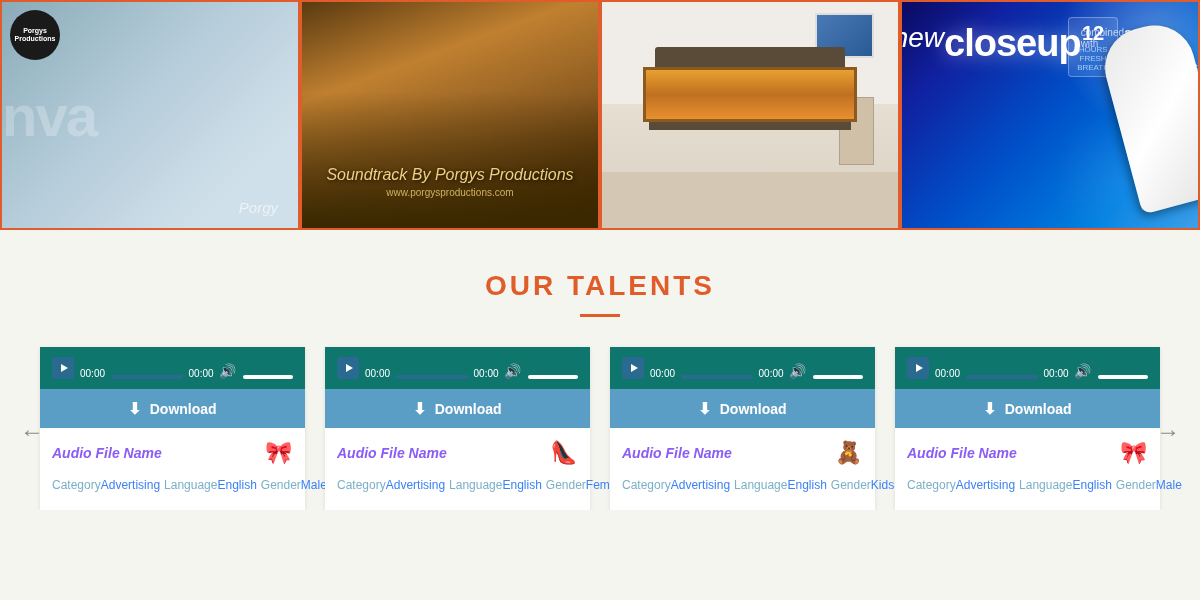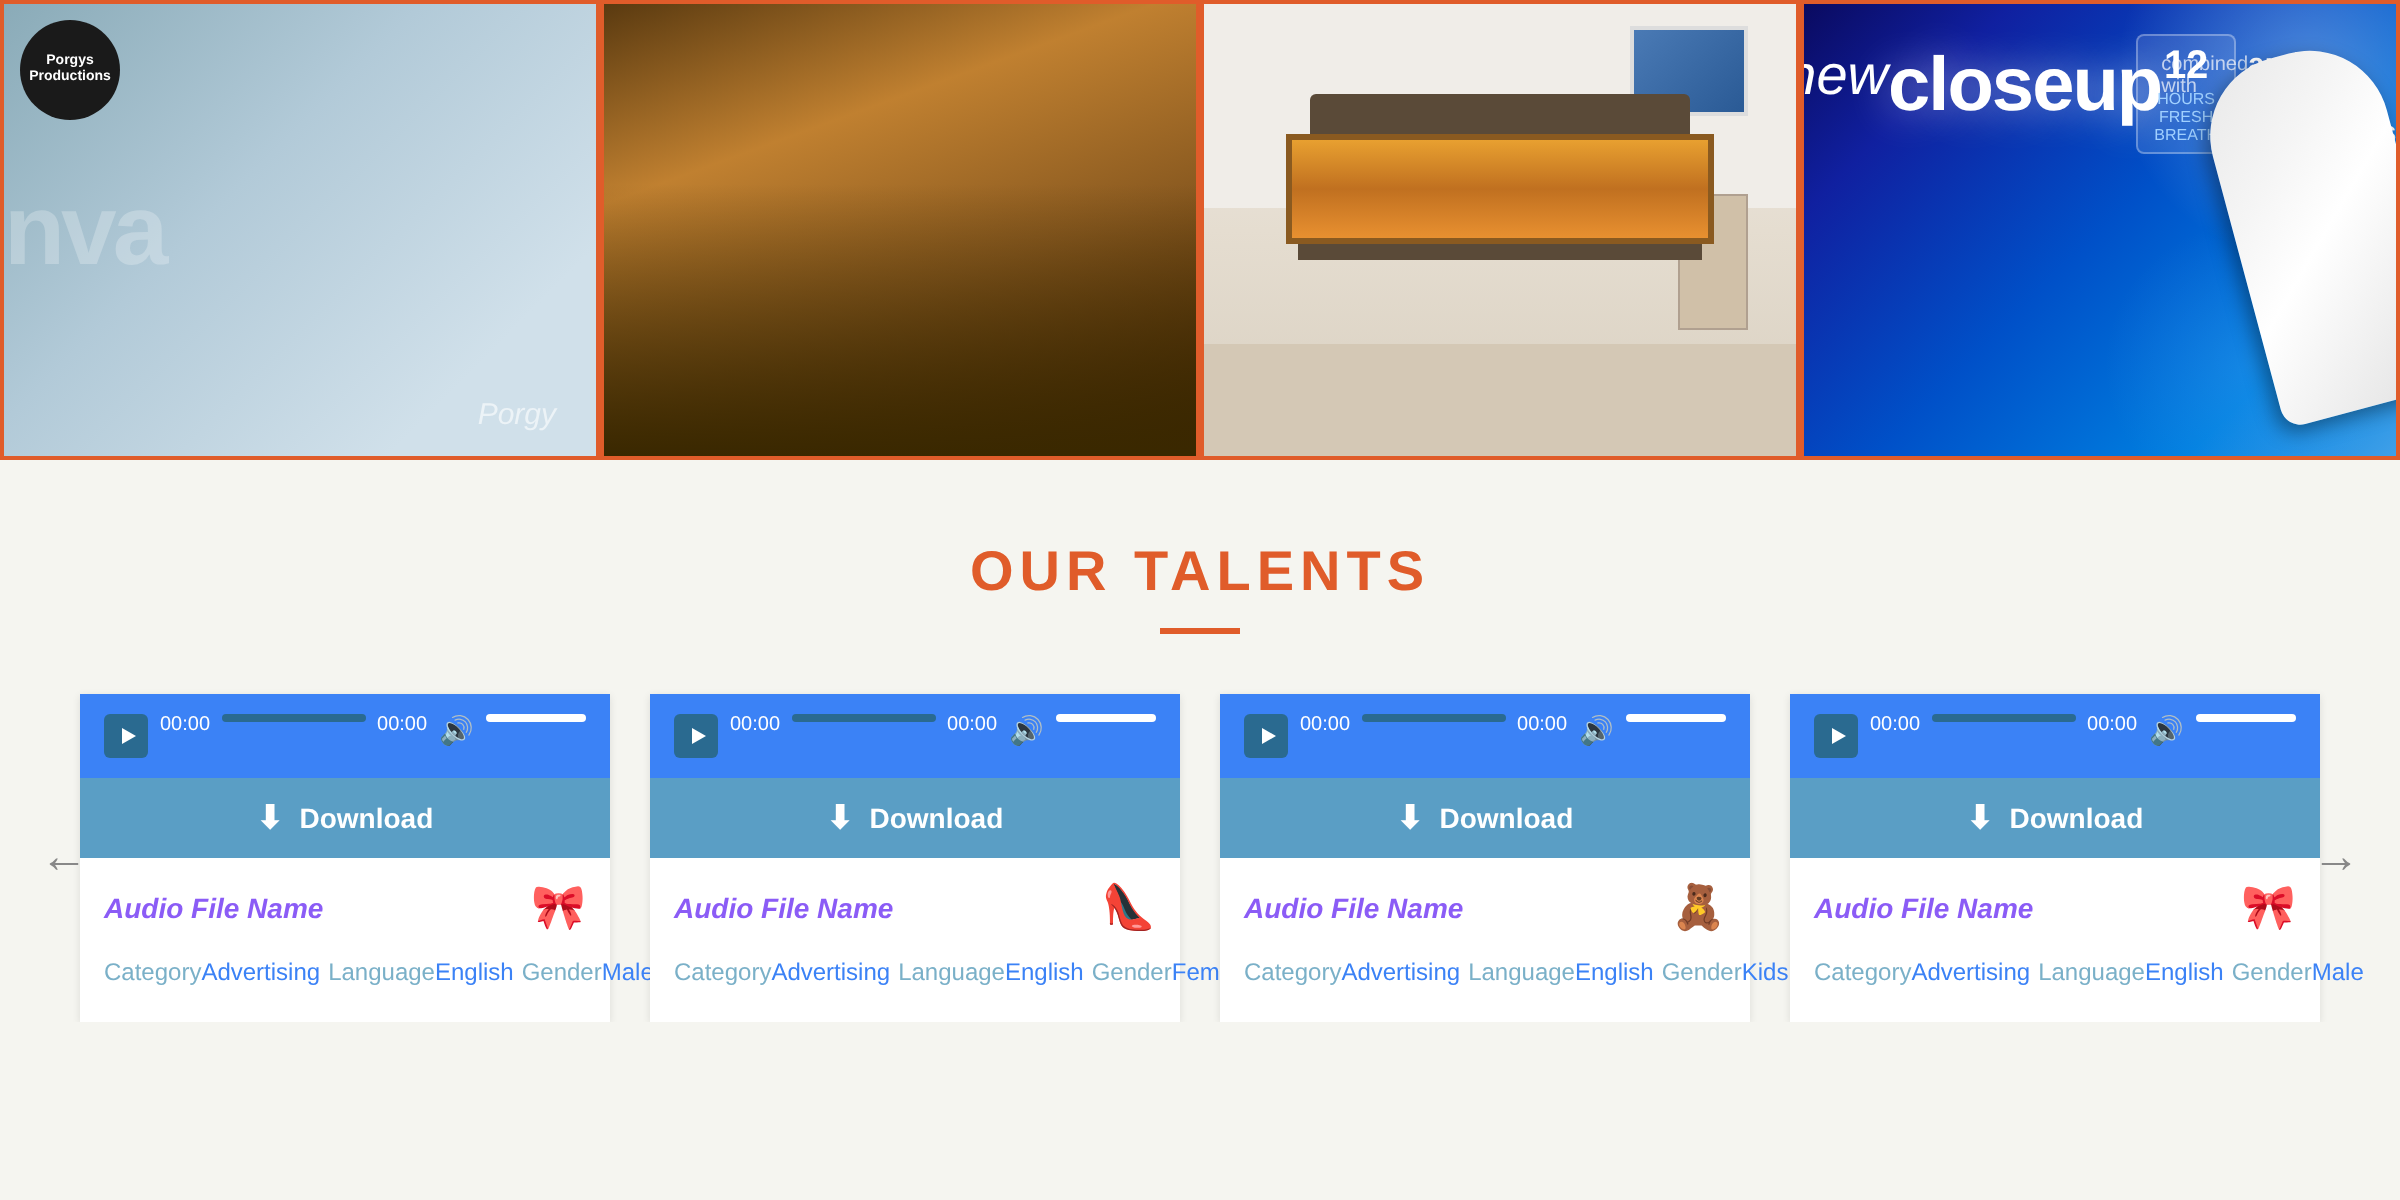--- a/index.html
+++ b/index.html
@@ -84,21 +84,21 @@
       font-size: 15px;
       color: rgba(255,255,255,0.6);
       z-index: 3;
     }
     
     .album1-partial {
       position: absolute;
       left: 0;
       top: 50%;
       transform: translateY(-50%);
-      font-size: 50px;
+      font-size: 58px;
       font-weight: bold;
       color: rgba(255,255,255,0.25);
       z-index: 1;
       letter-spacing: -2px;
     }
 
     
     .album2-bg {
       background: linear-gradient(160deg, #5a3a10 0%, #c08030 30%, #8a5a20 60%, #3a2000 100%);
       width: 100%;
@@ -313,24 +313,24 @@
     .talent-card {
       background: white;
       width: 265px;
       margin: 0 10px;
       padding-bottom: 10px;
       box-shadow: 0 1px 4px rgba(0,0,0,0.1);
     }
 
     
     .audio-player {
-      background: #3b82f6;
+      background: #0f766e;
       padding: 10px 12px;
       display: flex;
-      align-items: flex-start;
+      align-items: flex-end;
       gap: 6px;
     }
     .play-btn {
       width: 22px;
       height: 22px;
       background: #2a6a90;
       border-radius: 3px;
       display: flex;
       align-items: center;
       justify-content: center;
@@ -464,20 +464,24 @@
     <div style="position:absolute;width:100%;height:100%;display:flex;align-items:center;justify-content:center;z-index:2;">
       <div class="album1-title-box">
       </div>
     </div>
     <div class="album1-sig">Porgy</div>
   </div>
 
   <div class="gallery-item gallery-item-2">
     <div class="album2-bg">
       <div class="album2-landscape"></div>
+      <div class="album2-text">
+        <div class="album2-main">Soundtrack By Porgys Productions</div>
+        <div class="album2-url">www.porgysproductions.com</div>
+      </div>
     </div>
   </div>
 
   <div class="gallery-item gallery-item-3">
     <div class="album3-bg">
       <div class="bedroom-wall"></div>
       <div class="artwork-on-wall"></div>
       <div class="bedroom-bed">
         <div class="bed-headboard"></div>
         <div class="bed-frame"></div>

